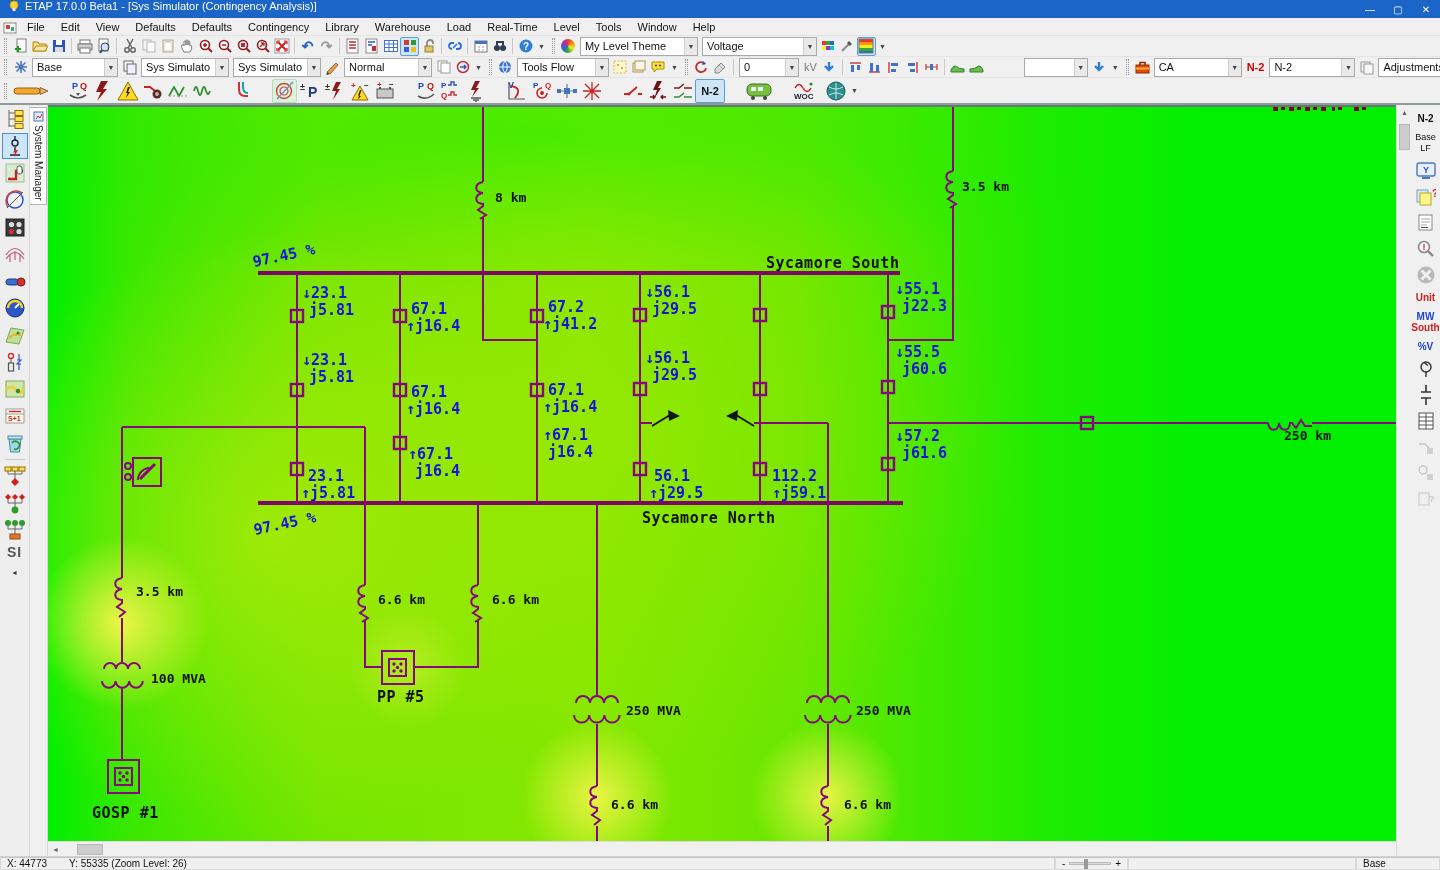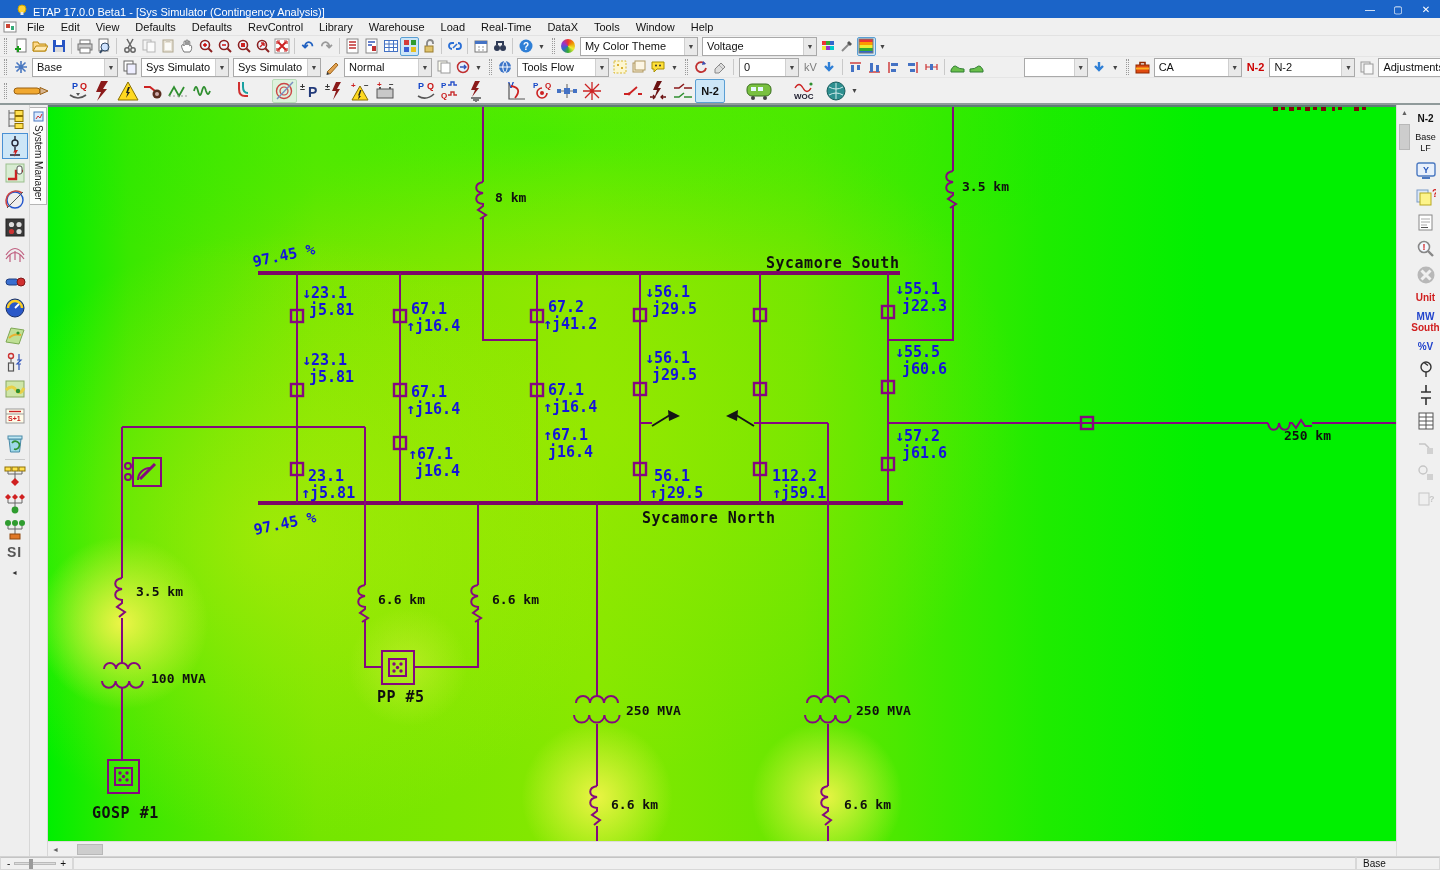--- a/index.html
+++ b/index.html
@@ -1,25 +1,25 @@
 <!DOCTYPE html>
 <html><head>
 <meta charset="utf-8">
 <style>
 *{margin:0;padding:0;box-sizing:border-box}
 html,body{width:1440px;height:870px;overflow:hidden}
 body{font-family:"Liberation Sans",sans-serif;font-size:11px;background:#f0f0f0;position:relative;color:#111}
 .abs{position:absolute}
 
-#titlebar{left:0;top:0;width:1440px;height:18px;background:#1b64c8;color:#fff;display:flex;align-items:flex-end;padding-left:16px}
+#titlebar{left:0;top:0;width:1440px;height:18px;background:#1b64c8;color:#fff;display:flex;align-items:flex-start;padding-left:8px}
 #titlebar .tt{margin-left:5px;font-size:11px;white-space:nowrap}
 .winbtns{margin-left:auto;display:flex;height:100%}
 .winbtn{width:28px;height:100%;display:flex;align-items:center;justify-content:center;color:#fff;font-size:10px}
 
-#menubar{left:0;top:18px;width:1440px;height:18px;background:#f0f0f0;display:flex;align-items:center;border-bottom:1px solid #e2e2e2}
+#menubar{left:0;top:18px;width:1440px;height:18px;background:#f0f0f0;display:flex;border-bottom:1px solid #e2e2e2}
 .menuitem{padding:0 8px;height:18px;display:flex;align-items:center;cursor:default}
 
 .tbar{left:0;width:1440px;background:#f0f0f0;display:flex;align-items:center}
 #tb2{top:36px;height:21px;border-bottom:1px solid #e5e5e5}
 #tb3{top:57px;height:21px;border-bottom:1px solid #e5e5e5}
 #tb4{top:78px;height:27px;border-bottom:2px solid #8f9a9a}
 .ti{width:19px;height:19px;display:inline-flex;align-items:center;justify-content:center;flex:0 0 auto;border:1px solid transparent;border-radius:2px}
 .ti2{width:25px;height:24px}
 .ti svg{display:block}
 .ti.pressed{background:#cde6f7;border:1px solid #5a9fd4}
@@ -101,26 +101,26 @@
         <rect x="1" y="1" width="12" height="10" fill="#fff" stroke="#888"></rect>
         <rect x="3" y="3" width="4" height="4" fill="#c43"></rect>
         <rect x="8" y="5" width="3" height="4" fill="#3a7"></rect>
       </svg>
     </span>
   <div class="menuitem">File</div>
   <div class="menuitem">Edit</div>
   <div class="menuitem">View</div>
   <div class="menuitem">Defaults</div>
   <div class="menuitem">Defaults</div>
-  <div class="menuitem">RevControl</div>
+  <div class="menuitem">Contingency</div>
   <div class="menuitem">Library</div>
   <div class="menuitem">Warehouse</div>
   <div class="menuitem">Load</div>
   <div class="menuitem">Real-Time</div>
-  <div class="menuitem">DataX</div>
+  <div class="menuitem">Level</div>
   <div class="menuitem">Tools</div>
   <div class="menuitem">Window</div>
   <div class="menuitem">Help</div>
 </div>
 
 <div id="tb2" class="tbar abs">
   <span class="grip"></span>
   <span class="ti">
       <svg width="16" height="16">
         <rect x="4" y="1" width="9" height="13" fill="#fff" stroke="#7a7a7a"></rect>
@@ -282,21 +282,21 @@
         <circle cx="8" cy="8" r="6.5" fill="#2f7fd6"></circle>
         <text x="8" y="12" text-anchor="middle" font-size="10" font-weight="bold" fill="#fff" font-family="Liberation Sans">?</text>
       </svg>
     </span>
   <span class="caret">▼</span>
   <span class="grip"></span>
   <span class="ti">
       <span style="width:14px;height:14px;border-radius:50%;background:conic-gradient(#e33,#e90,#ee3,#3a3,#36c,#93c,#e33)"></span>
     </span>
   <div class="combo" style="width:118px">
-      <span class="cv">My Color Theme</span>
+      <span class="cv">My Level Theme</span>
       <span class="ca">▼</span>
     </div>
   <div class="combo" style="width:115px">
       <span class="cv">Voltage</span>
       <span class="ca">▼</span>
     </div>
   <span class="ti">
       <svg width="16" height="16">
         <rect x="2" y="3" width="4" height="4" fill="#e33"></rect>
         <rect x="6" y="3" width="4" height="4" fill="#3a3"></rect>
@@ -1130,20 +1130,25 @@
     </div>
   <div class="rp">
       <svg width="18" height="18" opacity="0.4">
         <rect x="2" y="3" width="10" height="12" fill="#eee" stroke="#888"></rect>
         <text x="12" y="12" font-size="9" font-weight="bold" fill="#888" font-family="Liberation Sans">?</text>
       </svg>
     </div>
 </div>
 
 <div id="statusbar" class="abs">
+  <div class="spanel" style="width:1055px">
+    <span>X: 44773</span>
+    <span style="width:22px"></span>
+    <span>Y: 55335 (Zoom Level: 26)</span>
+  </div>
   <div class="spanel" style="width:73px;justify-content:center">
     <span>-</span>
     <span class="slider-track">
         <span class="slider-thumb"></span>
       </span>
     <span>+</span>
   </div>
   <div class="spanel" style="flex:1"></div>
   <div class="spanel" style="width:84px">
     <span>Base</span>

